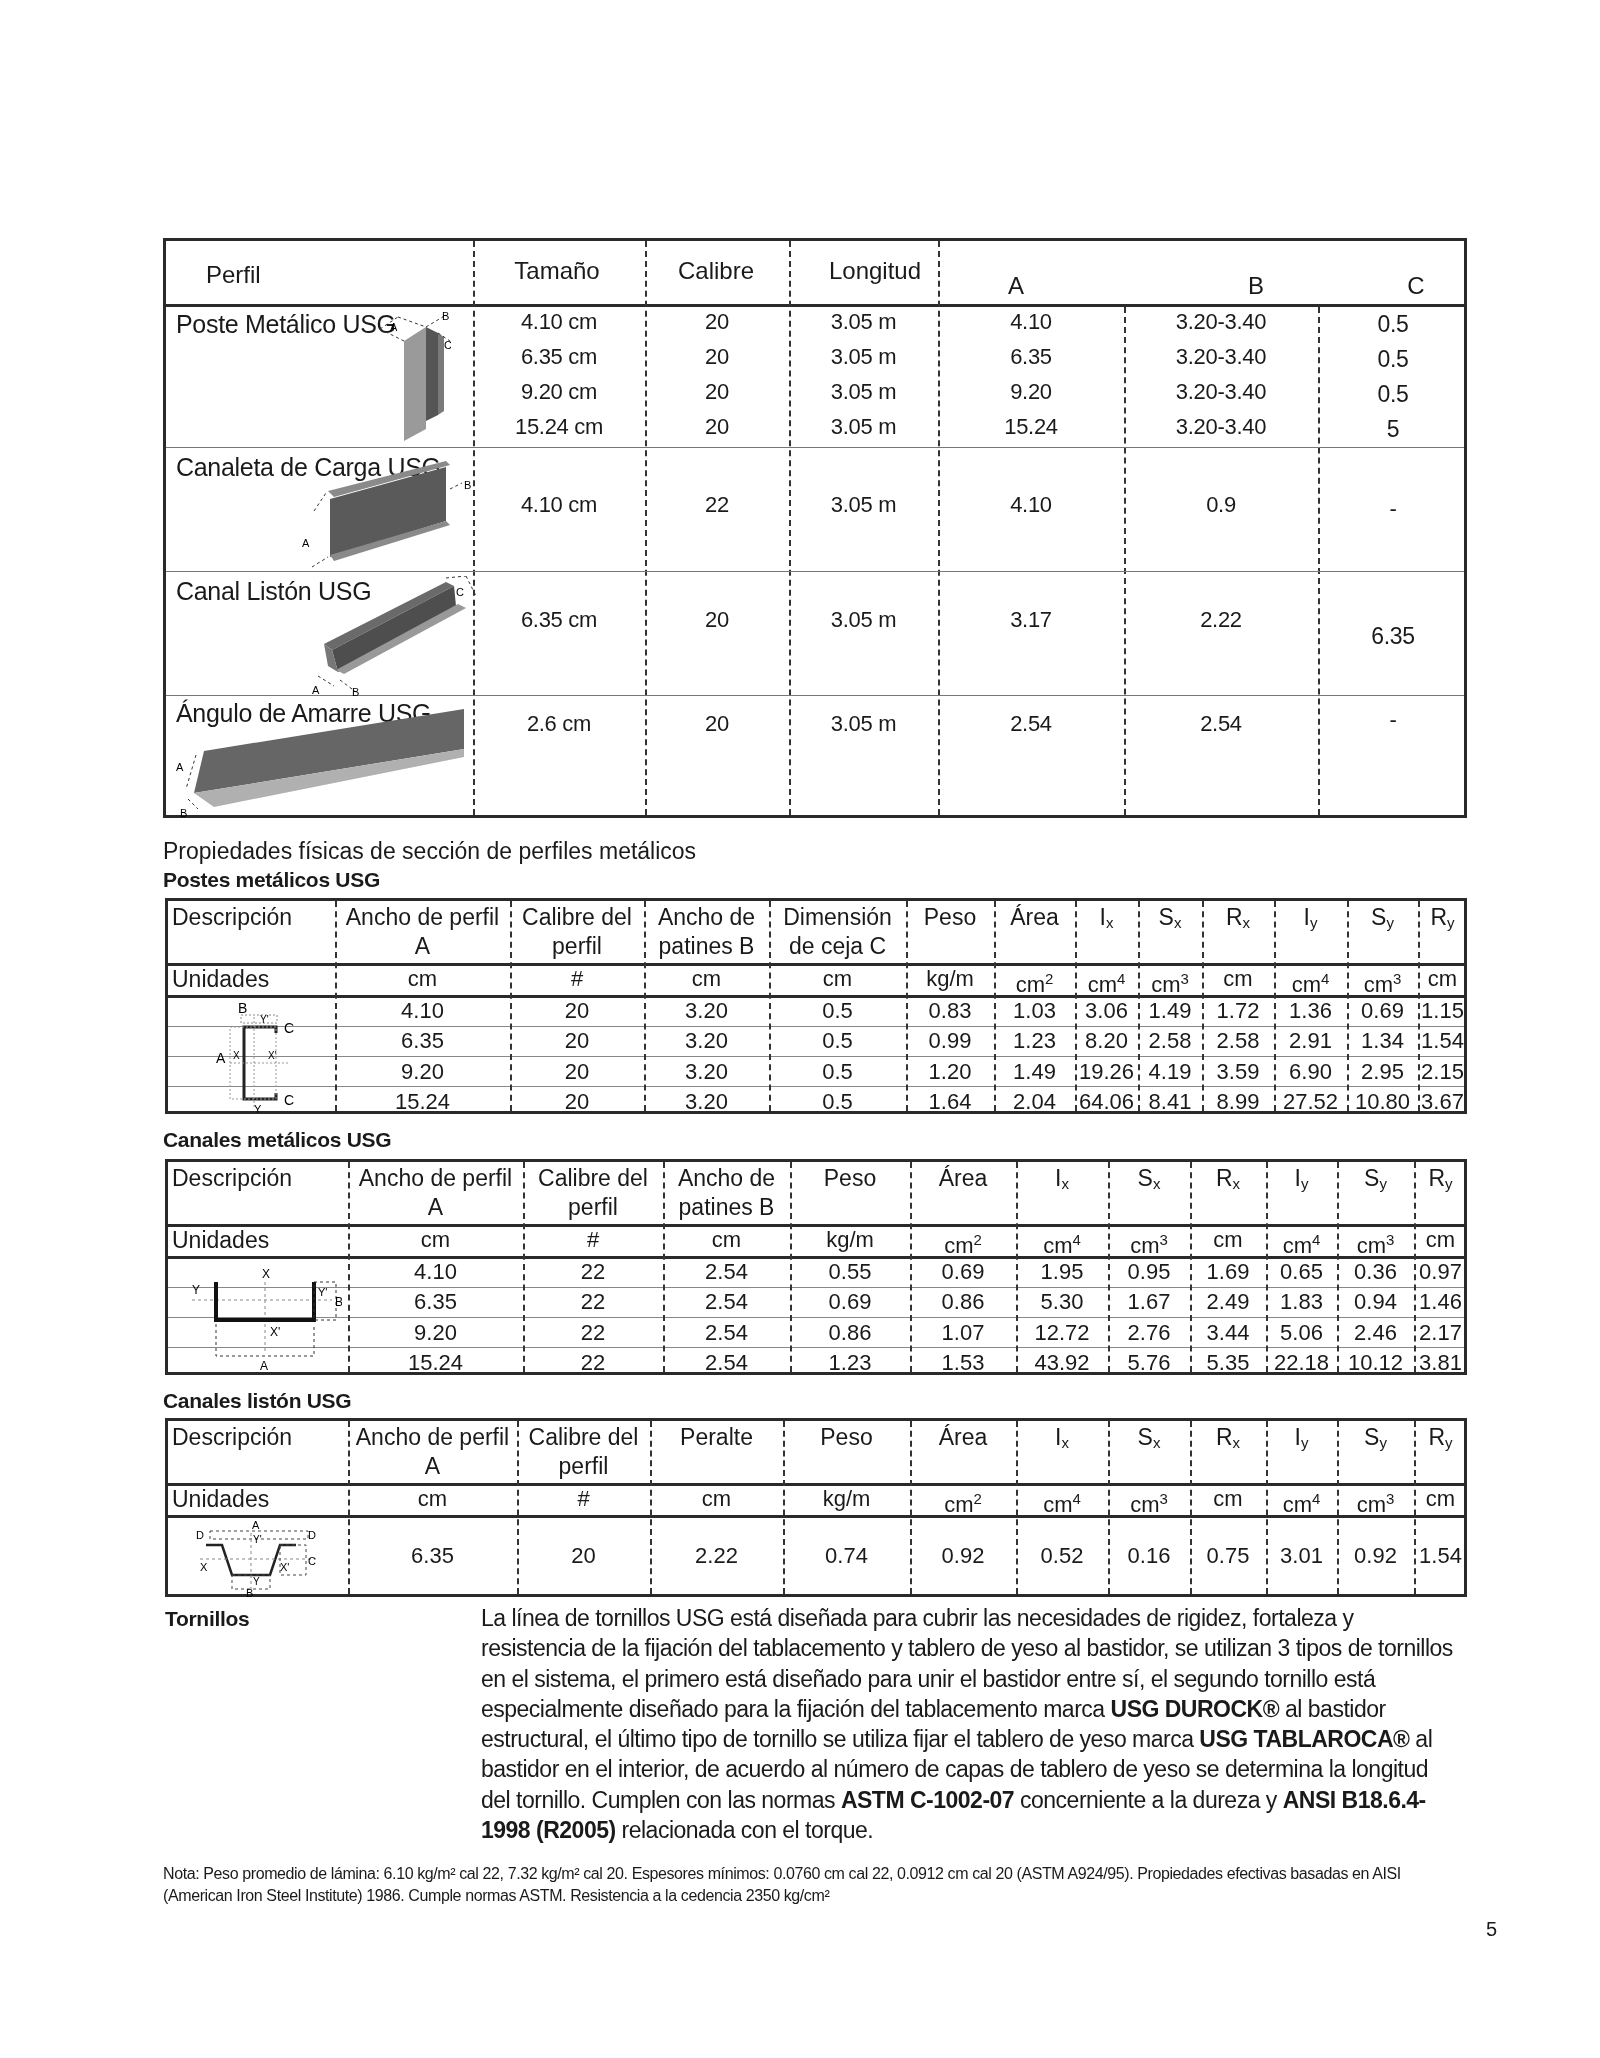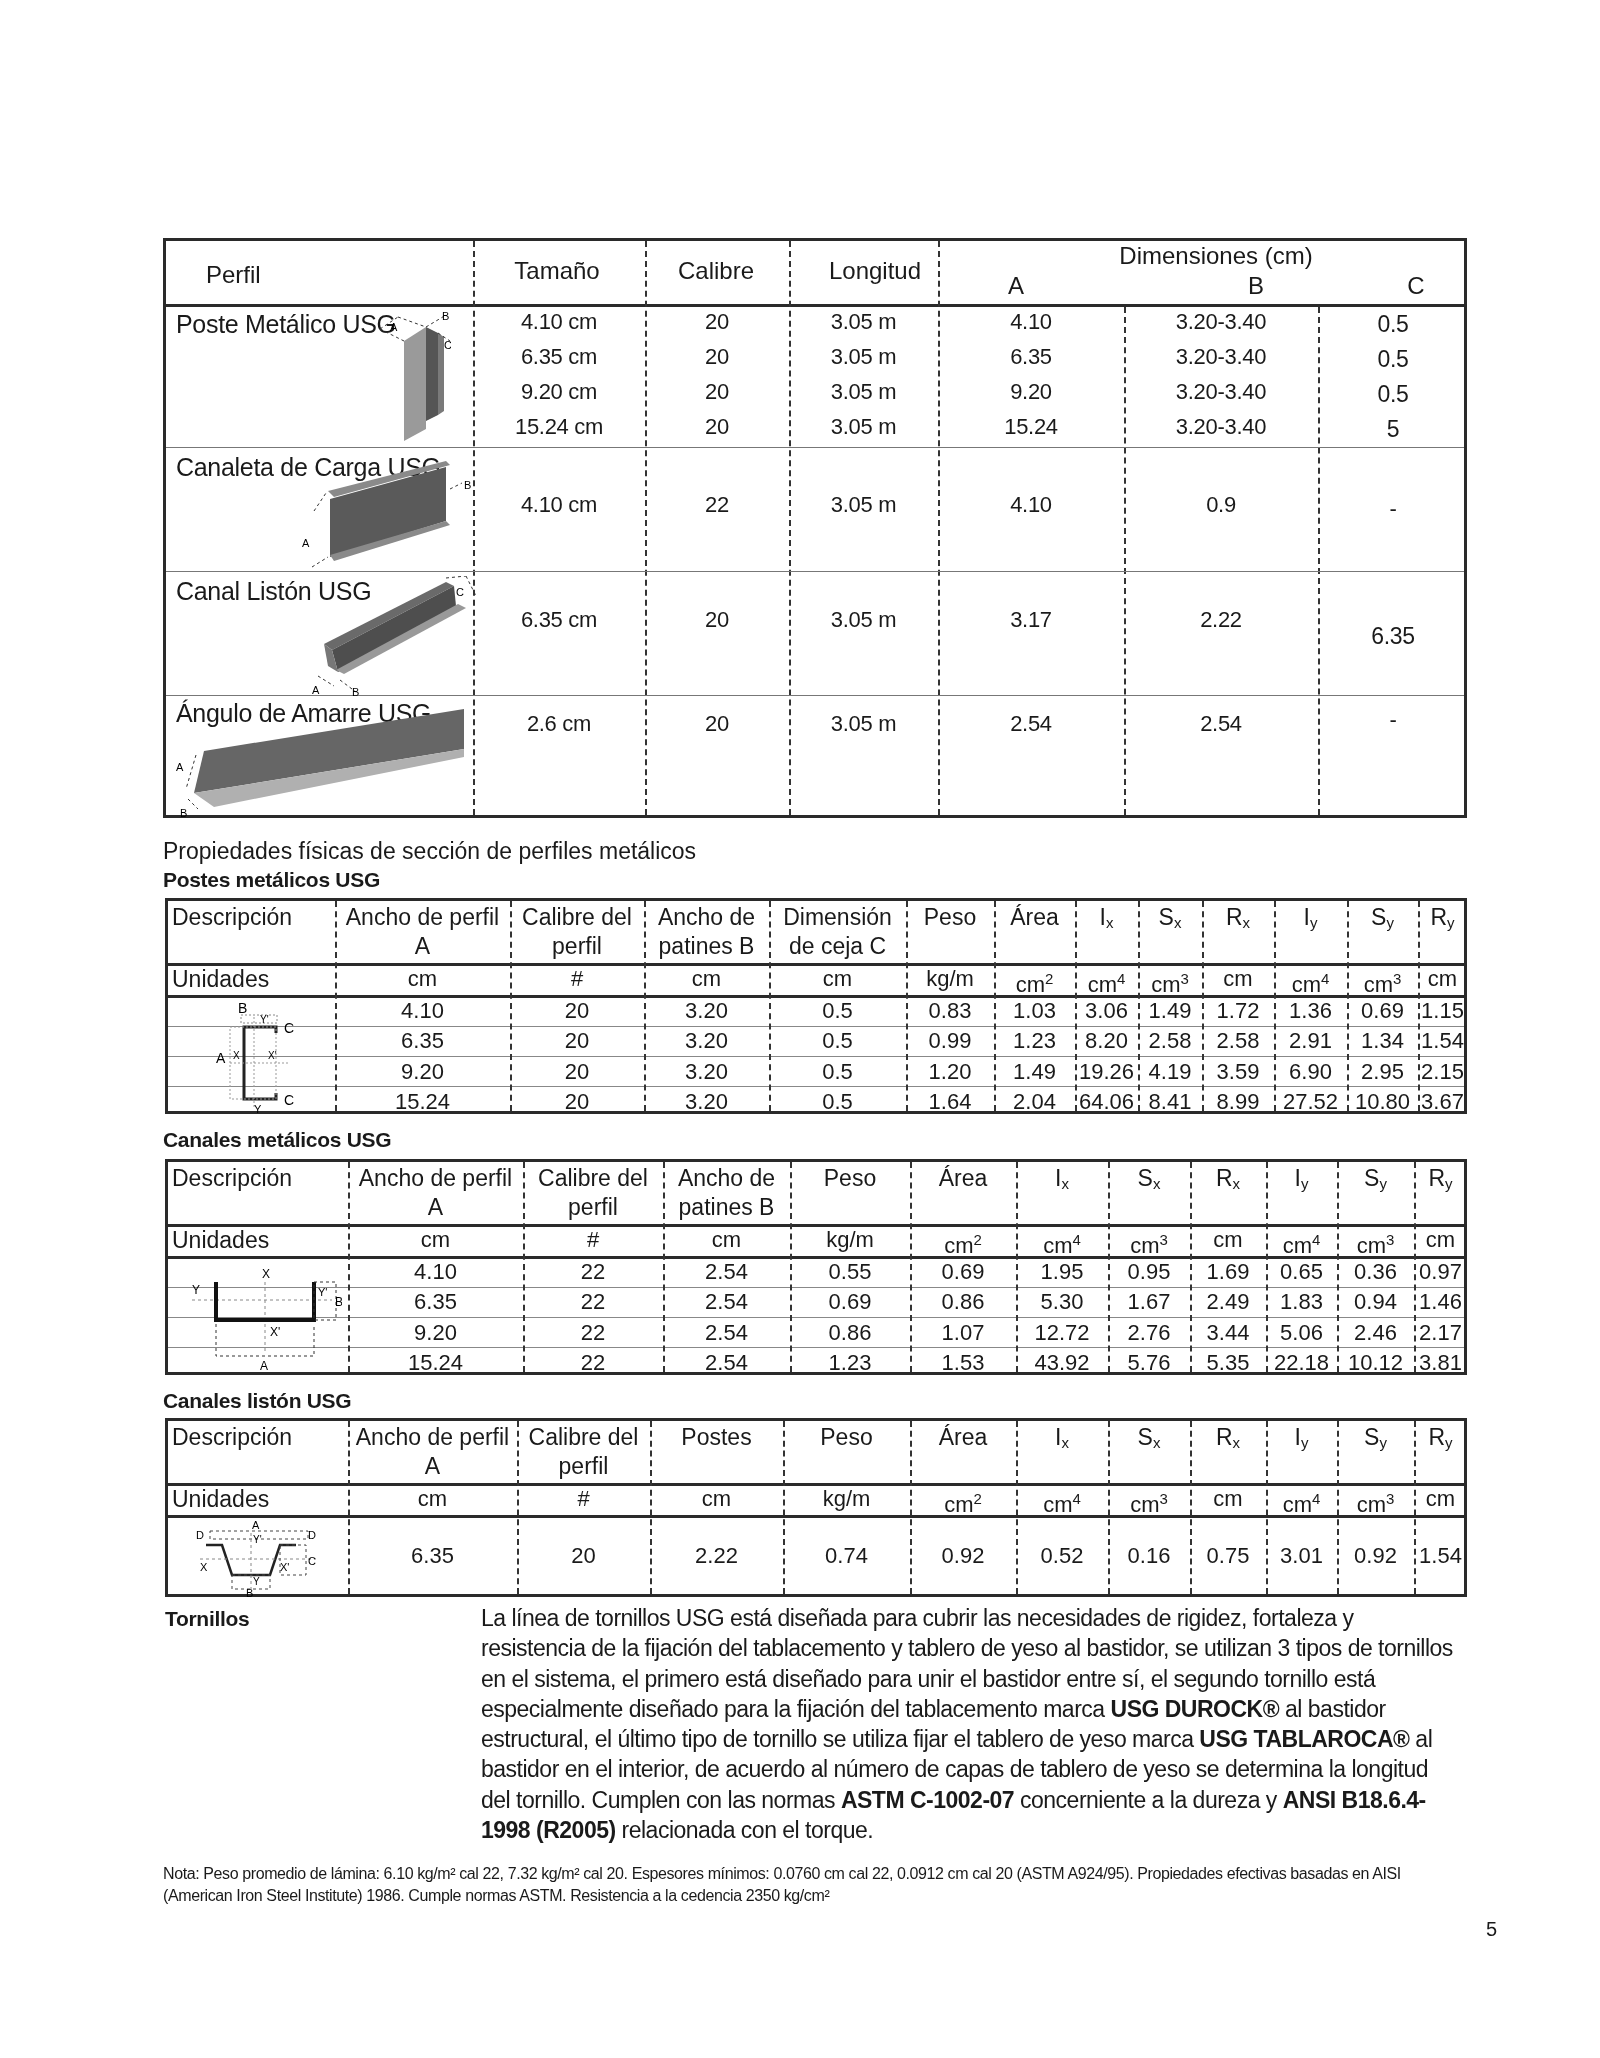--- a/index.html
+++ b/index.html
@@ -39,21 +39,20 @@
 </style>
 </head>
 <body>
 
 <div class="t1">
   <div class="t1-head">
     <div class="hd" style="left:40px;top:20px;">Perfil</div>
     <div class="hd" style="left:306px;width:170px;top:16px;">Tamaño</div>
     <div class="hd" style="left:480px;width:140px;top:16px;">Calibre</div>
     <div class="hd" style="left:624px;width:170px;top:16px;">Longitud</div>
-    <div class="hd" style="left:800px;width:500px;top:1px;">Dimensiones (cm)</div>
     <div class="hd" style="left:800px;width:100px;top:31px;">A</div>
     <div class="hd" style="left:960px;width:260px;top:31px;">B</div>
     <div class="hd" style="left:1210px;width:80px;top:31px;">C</div>
   </div>
 
   <div class="vdash" style="left:307px;"></div>
   <div class="vdash" style="left:479px;"></div>
   <div class="vdash" style="left:623px;"></div>
   <div class="vdash" style="left:772px;"></div>
   <div class="vdash" style="left:958px;top:66px;"></div>
@@ -397,21 +396,21 @@
   <div class="vdash" style="left:848px;"></div>
   <div class="vdash" style="left:940px;"></div>
   <div class="vdash" style="left:1022px;"></div>
   <div class="vdash" style="left:1098px;"></div>
   <div class="vdash" style="left:1169px;"></div>
   <div class="vdash" style="left:1246px;"></div>
 
   <div class="c left hdr" style="left:0;width:180px;top:2px;">Descripción</div>
   <div class="c hdr" style="left:180px;width:169px;top:2px;"><span>Ancho de perfil</span><br><span>A</span></div>
   <div class="c hdr" style="left:349px;width:133px;top:2px;"><span>Calibre del</span><br><span>perfil</span></div>
-  <div class="c hdr" style="left:482px;width:133px;top:2px;">Postes</div>
+  <div class="c hdr" style="left:482px;width:133px;top:2px;">Peralte</div>
   <div class="c hdr" style="left:615px;width:127px;top:2px;">Peso</div>
   <div class="c hdr" style="left:742px;width:106px;top:2px;">Área</div>
   <div class="c hdr" style="left:848px;width:92px;top:2px;"><span>I</span><sub>x</sub></div>
   <div class="c hdr" style="left:940px;width:82px;top:2px;"><span>S</span><sub>x</sub></div>
   <div class="c hdr" style="left:1022px;width:76px;top:2px;"><span>R</span><sub>x</sub></div>
   <div class="c hdr" style="left:1098px;width:71px;top:2px;"><span>I</span><sub>y</sub></div>
   <div class="c hdr" style="left:1169px;width:77px;top:2px;"><span>S</span><sub>y</sub></div>
   <div class="c hdr" style="left:1246px;width:53px;top:2px;"><span>R</span><sub>y</sub></div>
 
   <div class="c left" style="left:0;width:180px;top:63px;font-size:23px;">Unidades</div>

